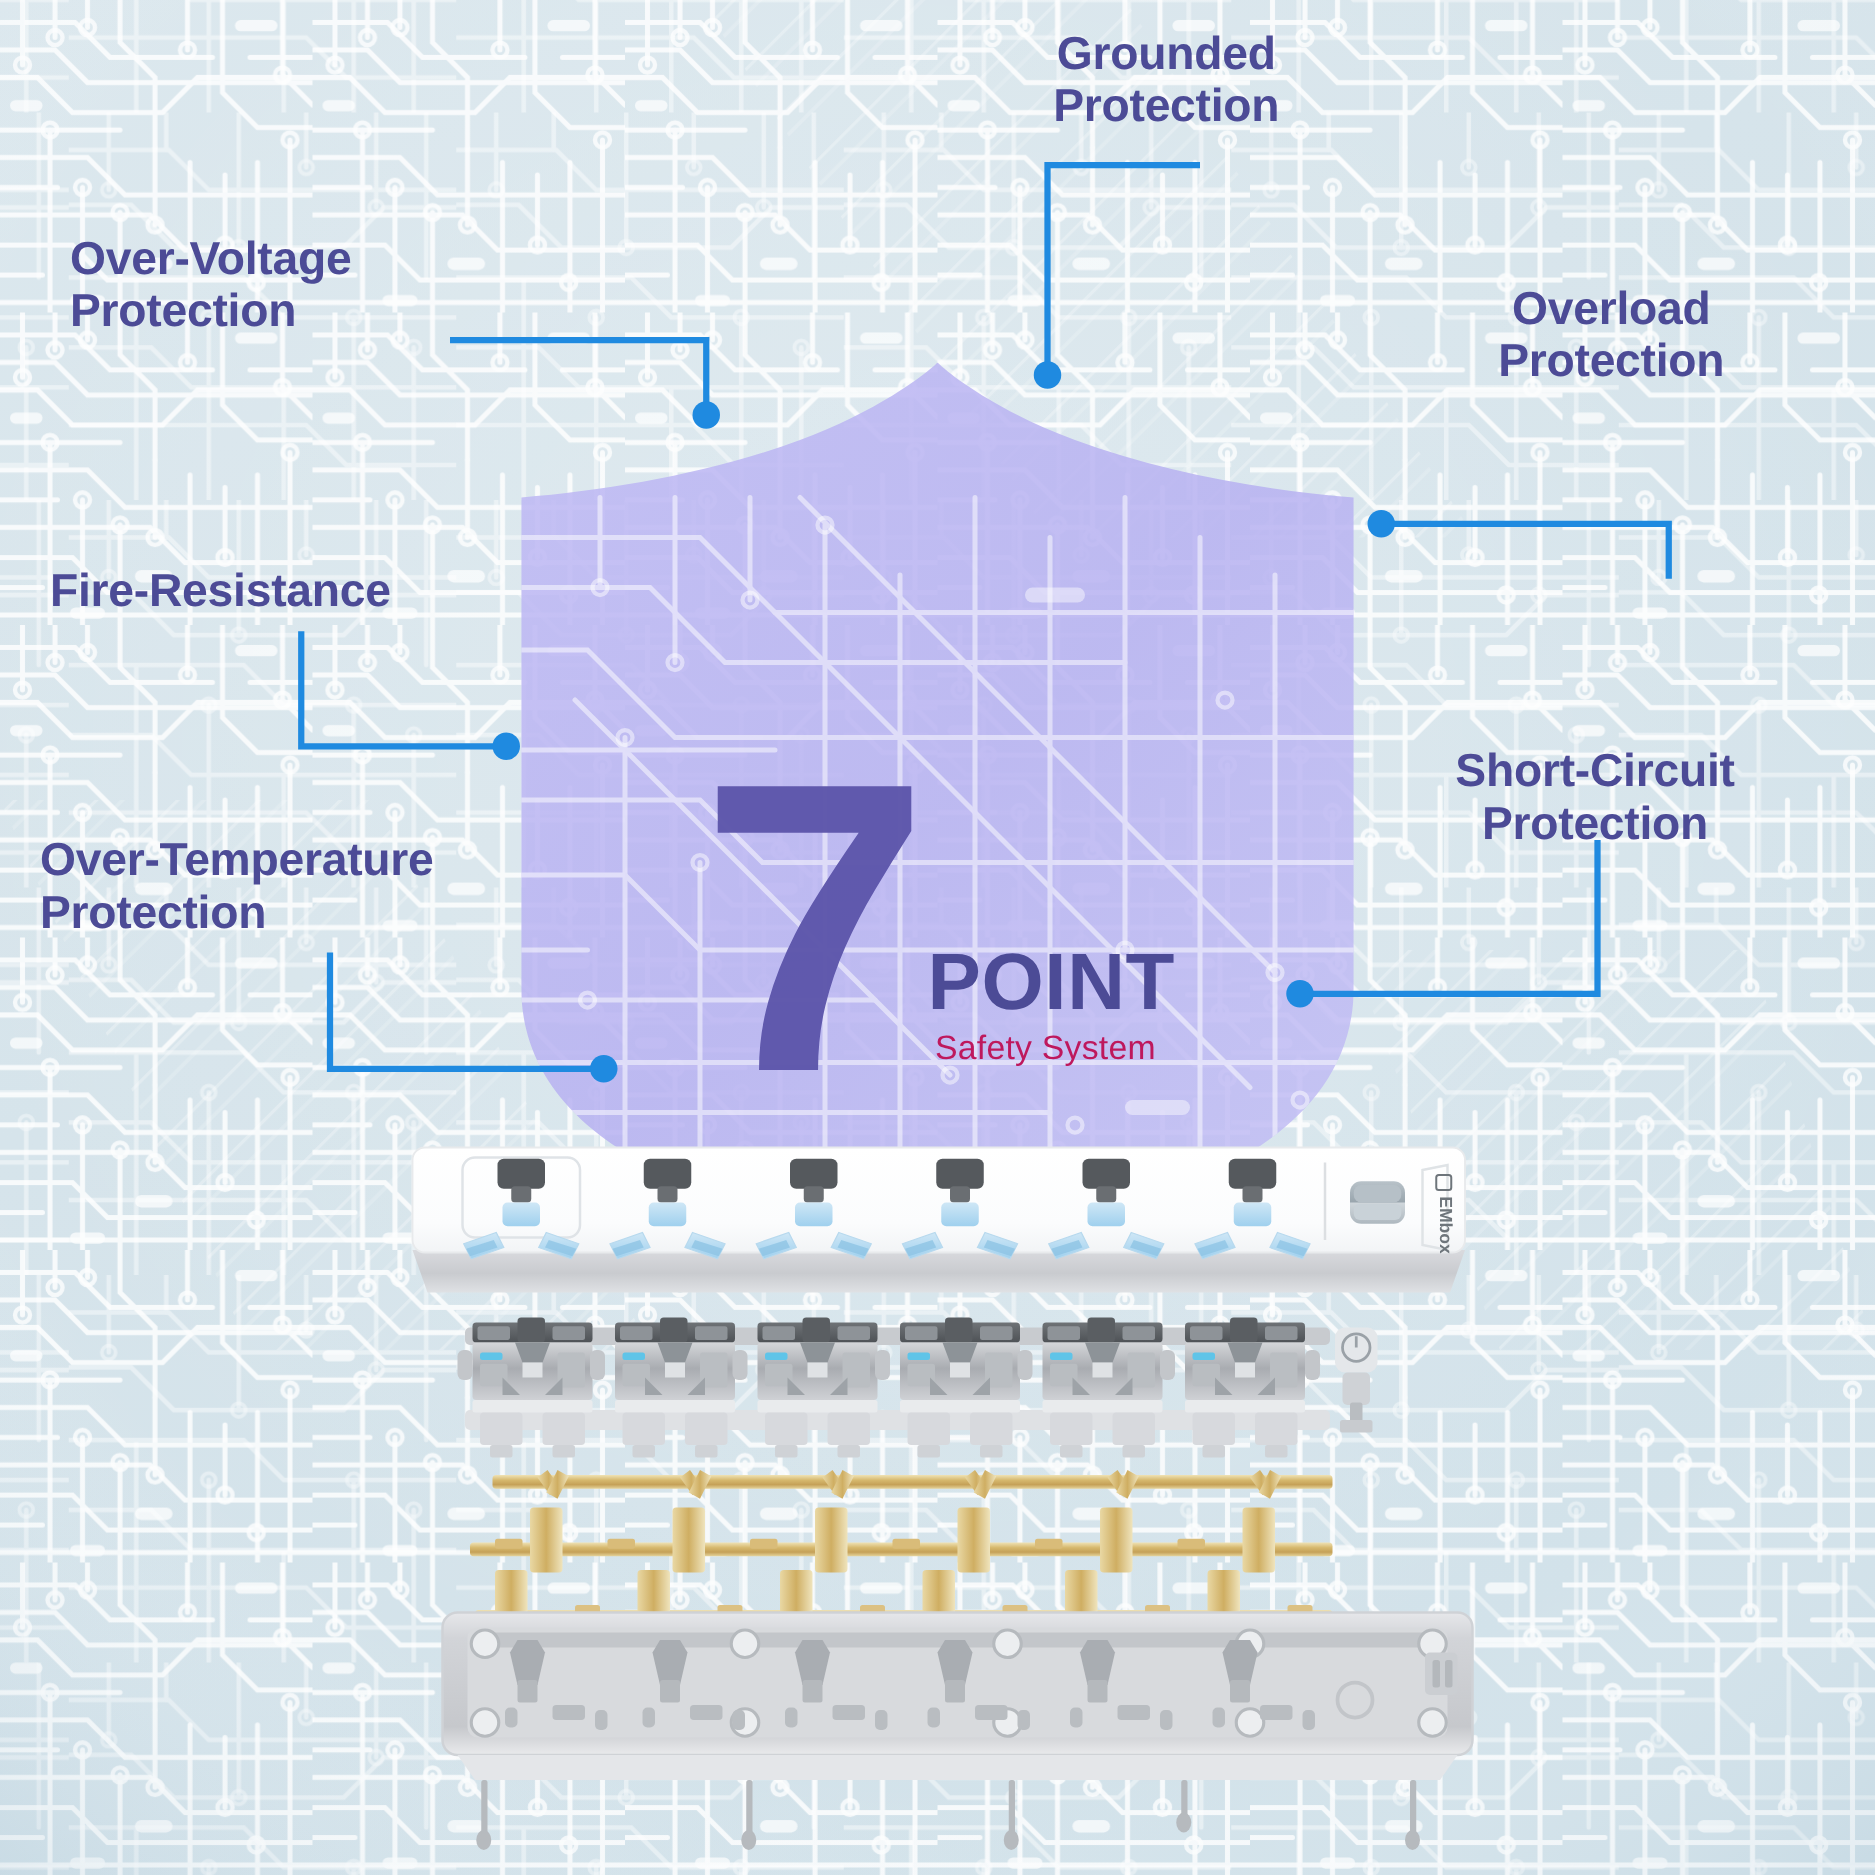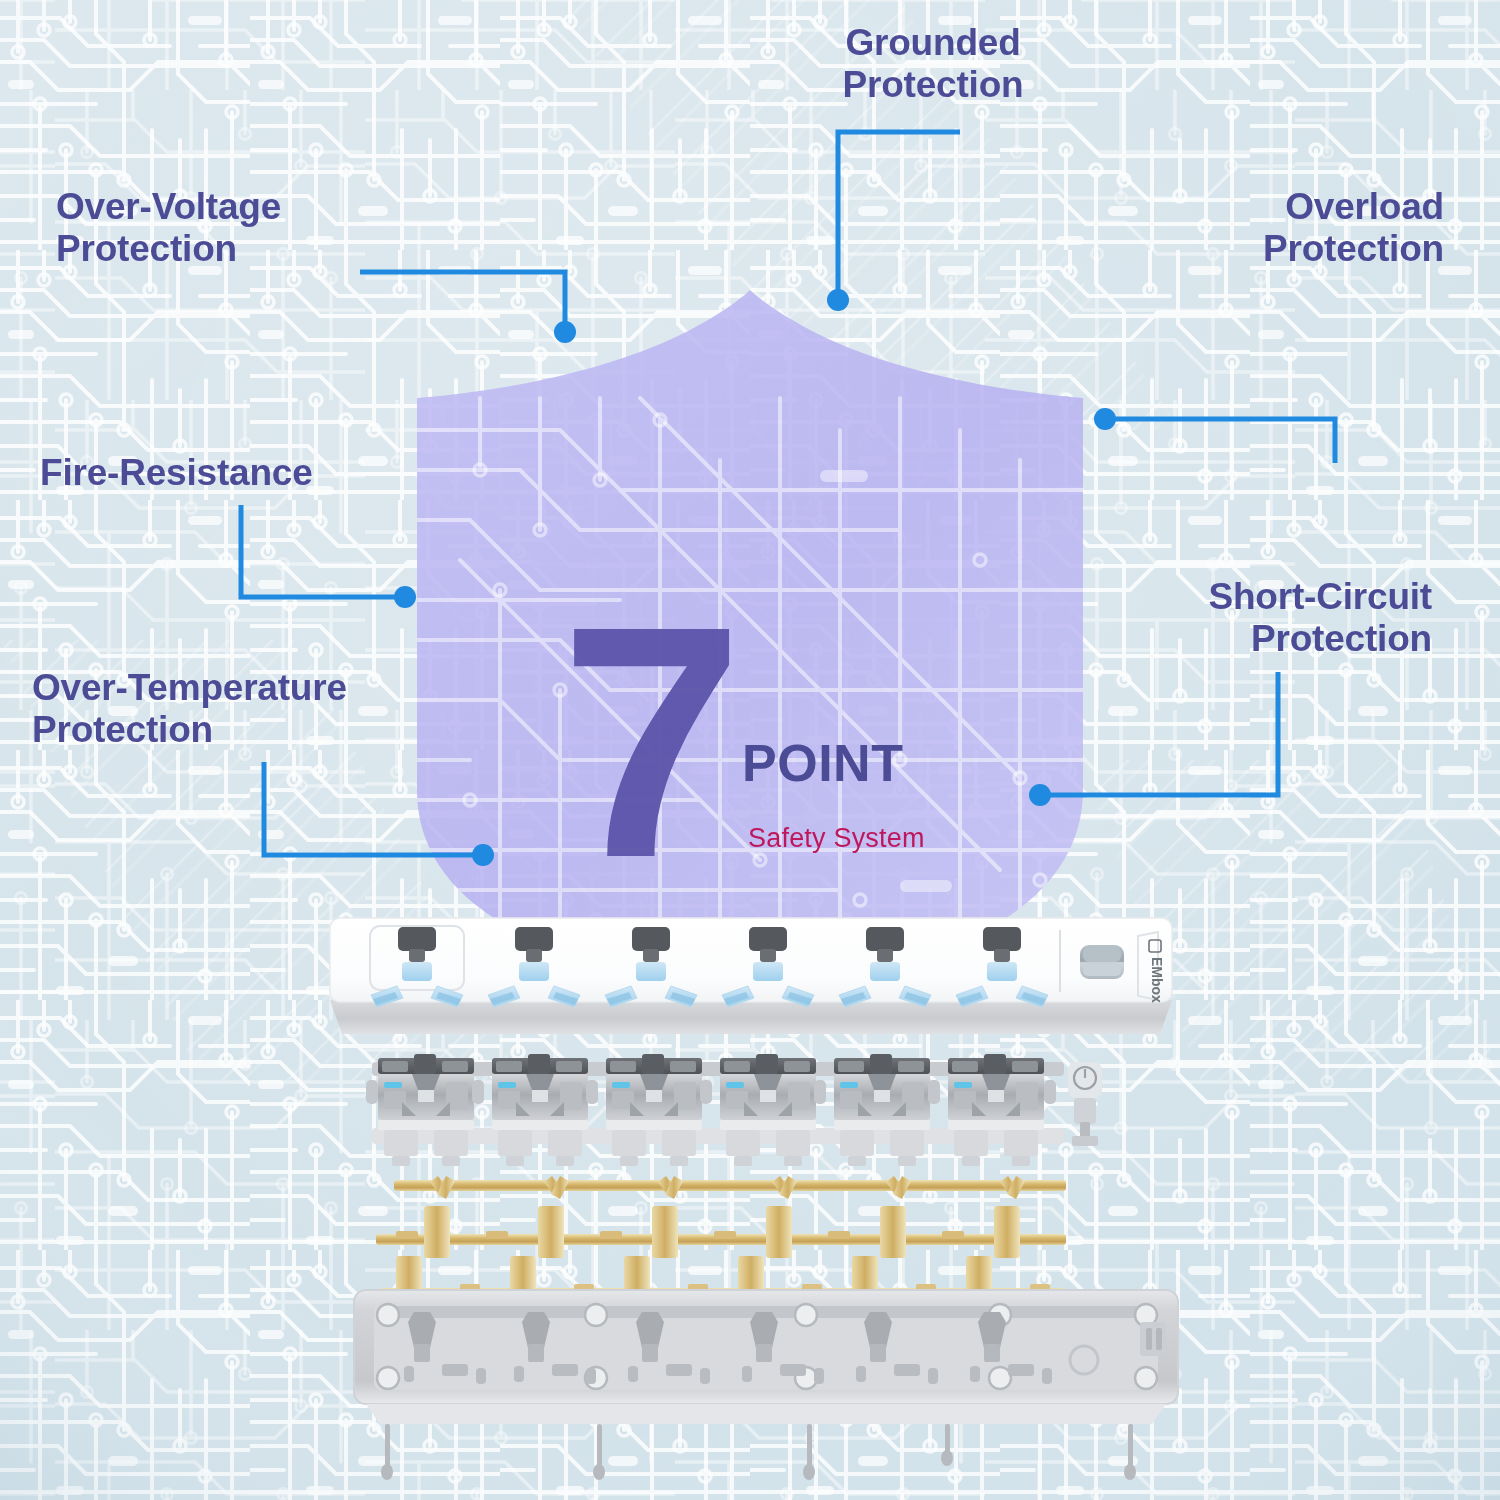--- a/index.html
+++ b/index.html
@@ -22,41 +22,41 @@
     position:absolute;
     color:#4c4b96;
     font-size:37px;
     line-height:1.13;
     font-weight:700;
     letter-spacing:-0.2px;
     white-space:pre-line;
     text-align:center;
   }
   .callout.t-left  { text-align:left; }
-  .callout.t-right { text-align:right; }
+  .callout.t-right { text-align:center;margin-top:40px; }
 
   
   #connectors { position:absolute; inset:0; width:1500px; height:1500px; }
 
   
   #seven {
     position:absolute;
     left:560px; top:600px;
     font-size:330px;
     line-height:0.86;
     font-weight:700;
     color:#5d56ab;
     font-family:"Liberation Sans", sans-serif;
     letter-spacing:-14px;
     opacity:0.97;
   }
   #point-word {
     position:absolute;
-    left:742px; top:733px;
-    font-size:52px;
+    left:742px; top:748px;
+    font-size:64px;
     font-weight:700;
     color:#4c4b96;
     letter-spacing:0.5px;
   }
   #safety-word {
     position:absolute;
     left:748px; top:823px;
     font-size:27px;
     font-weight:400;
     color:#be185d;
@@ -263,21 +263,21 @@
 
 <div class="callout t-left" style="left:56px;  top:186px; width:328px;">Over-Voltage
 Protection</div>
 <div class="callout" style="left:780px; top:22px;  width:306px;">Grounded
 Protection</div>
 <div class="callout t-right" style="left:1134px;top:186px; width:310px;">Overload
 Protection</div>
 <div class="callout t-left" style="left:40px;  top:452px; width:336px;">Fire-Resistance</div>
 <div class="callout t-left" style="left:32px;  top:667px; width:400px;">Over-Temperature
 Protection</div>
-<div class="callout t-right" style="left:1120px;top:576px; width:312px;">Short-Circuit
+<div class="callout t-right" style="left:1120px;top:556px; width:312px;">Short-Circuit
 Protection</div>
 
 <svg id="product" viewBox="0 0 1500 1500" xmlns="http://www.w3.org/2000/svg">
   <defs>
     <linearGradient id="topFace" x1="0" y1="0" x2="0" y2="1">
       <stop offset="0%" stop-color="#ffffff"></stop>
       <stop offset="72%" stop-color="#fbfcfd"></stop>
       <stop offset="100%" stop-color="#f2f4f6"></stop>
     </linearGradient>
     <linearGradient id="frontFace" x1="0" y1="0" x2="0" y2="1">

